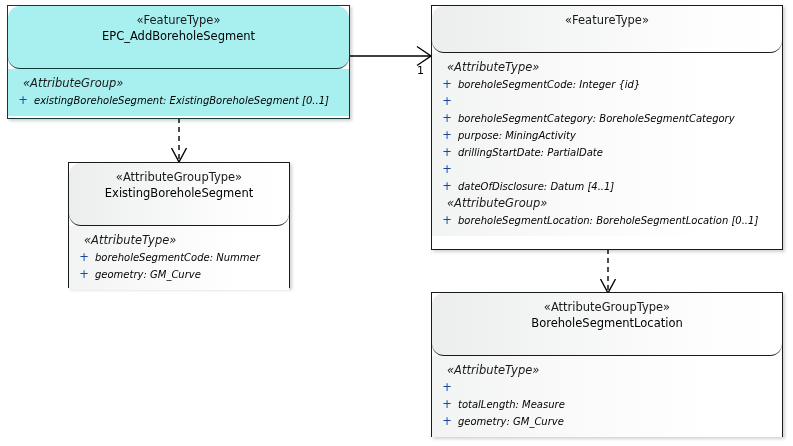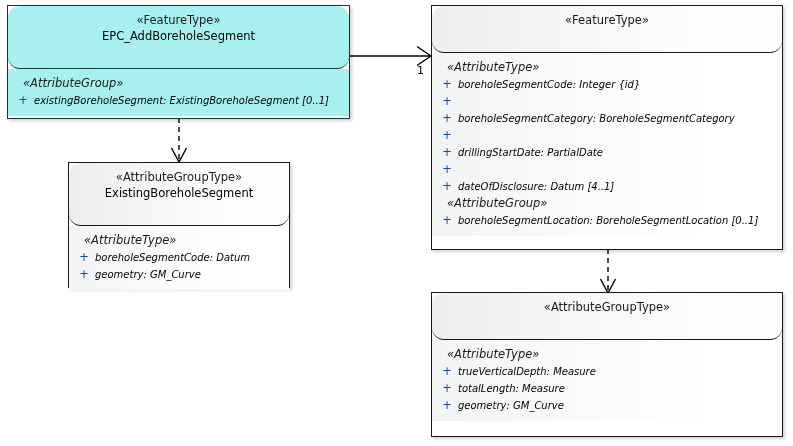--- a/index.html
+++ b/index.html
@@ -159,20 +159,21 @@
       </div>
       <div class="attr-row">
         <span class="vis">+</span>
       </div>
       <div class="attr-row">
         <span class="vis">+</span>
         <span class="sig">boreholeSegmentCategory: BoreholeSegmentCategory</span>
       </div>
       <div class="attr-row">
         <span class="vis">+</span>
+        <span class="sig">purpose: MiningActivity</span>
       </div>
       <div class="attr-row">
         <span class="vis">+</span>
         <span class="sig">drillingStartDate: PartialDate</span>
       </div>
       <div class="attr-row">
         <span class="vis">+</span>
       </div>
       <div class="attr-row">
         <span class="vis">+</span>
@@ -188,38 +189,38 @@
 
   <div class="uml-class" style="left:68px; top:162px; width:222px; height:126px;">
     <div class="hdr">
       <div class="stereotype">«AttributeGroupType»</div>
       <div class="cname">ExistingBoreholeSegment</div>
     </div>
     <div class="body">
       <div class="group-label">«AttributeType»</div>
       <div class="attr-row">
         <span class="vis">+</span>
-        <span class="sig">boreholeSegmentCode: Datum</span>
+        <span class="sig">boreholeSegmentCode: Nummer</span>
       </div>
       <div class="attr-row">
         <span class="vis">+</span>
         <span class="sig">geometry: GM_Curve</span>
       </div>
     </div>
   </div>
 
   <div class="uml-class" style="left:431px; top:292px; width:352px; height:145px;">
     <div class="hdr">
       <div class="stereotype">«AttributeGroupType»</div>
+      <div class="cname">BoreholeSegmentLocation</div>
     </div>
     <div class="body">
       <div class="group-label">«AttributeType»</div>
       <div class="attr-row">
         <span class="vis">+</span>
-        <span class="sig">trueVerticalDepth: Measure</span>
       </div>
       <div class="attr-row">
         <span class="vis">+</span>
         <span class="sig">totalLength: Measure</span>
       </div>
       <div class="attr-row">
         <span class="vis">+</span>
         <span class="sig">geometry: GM_Curve</span>
       </div>
     </div>

